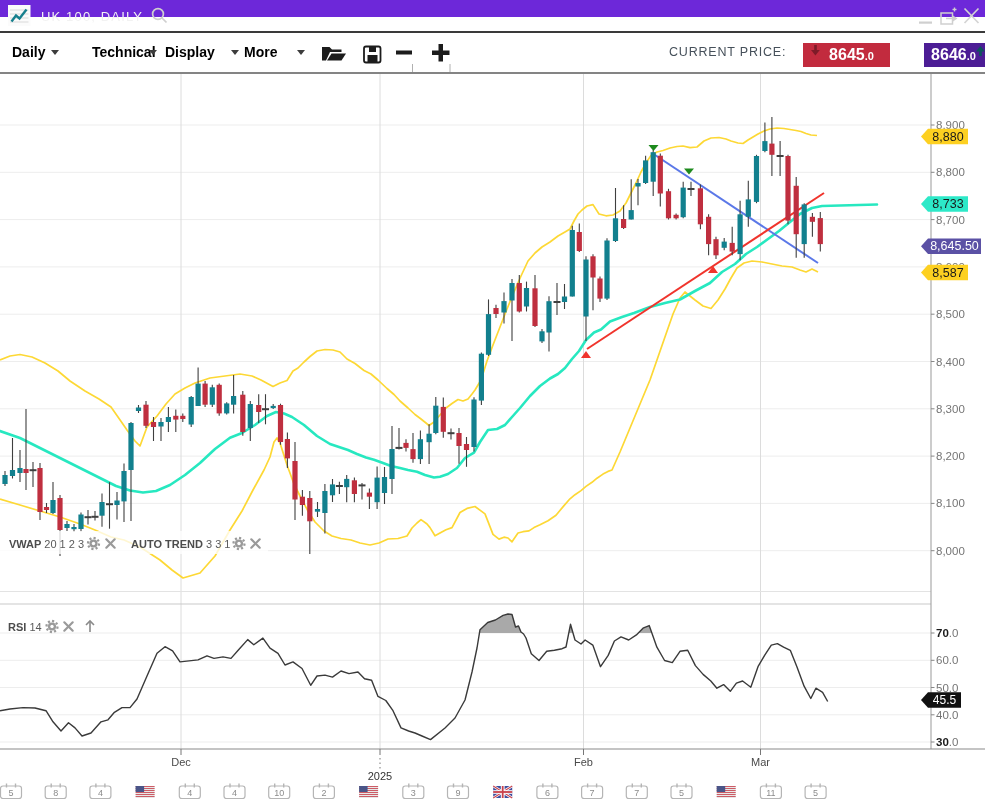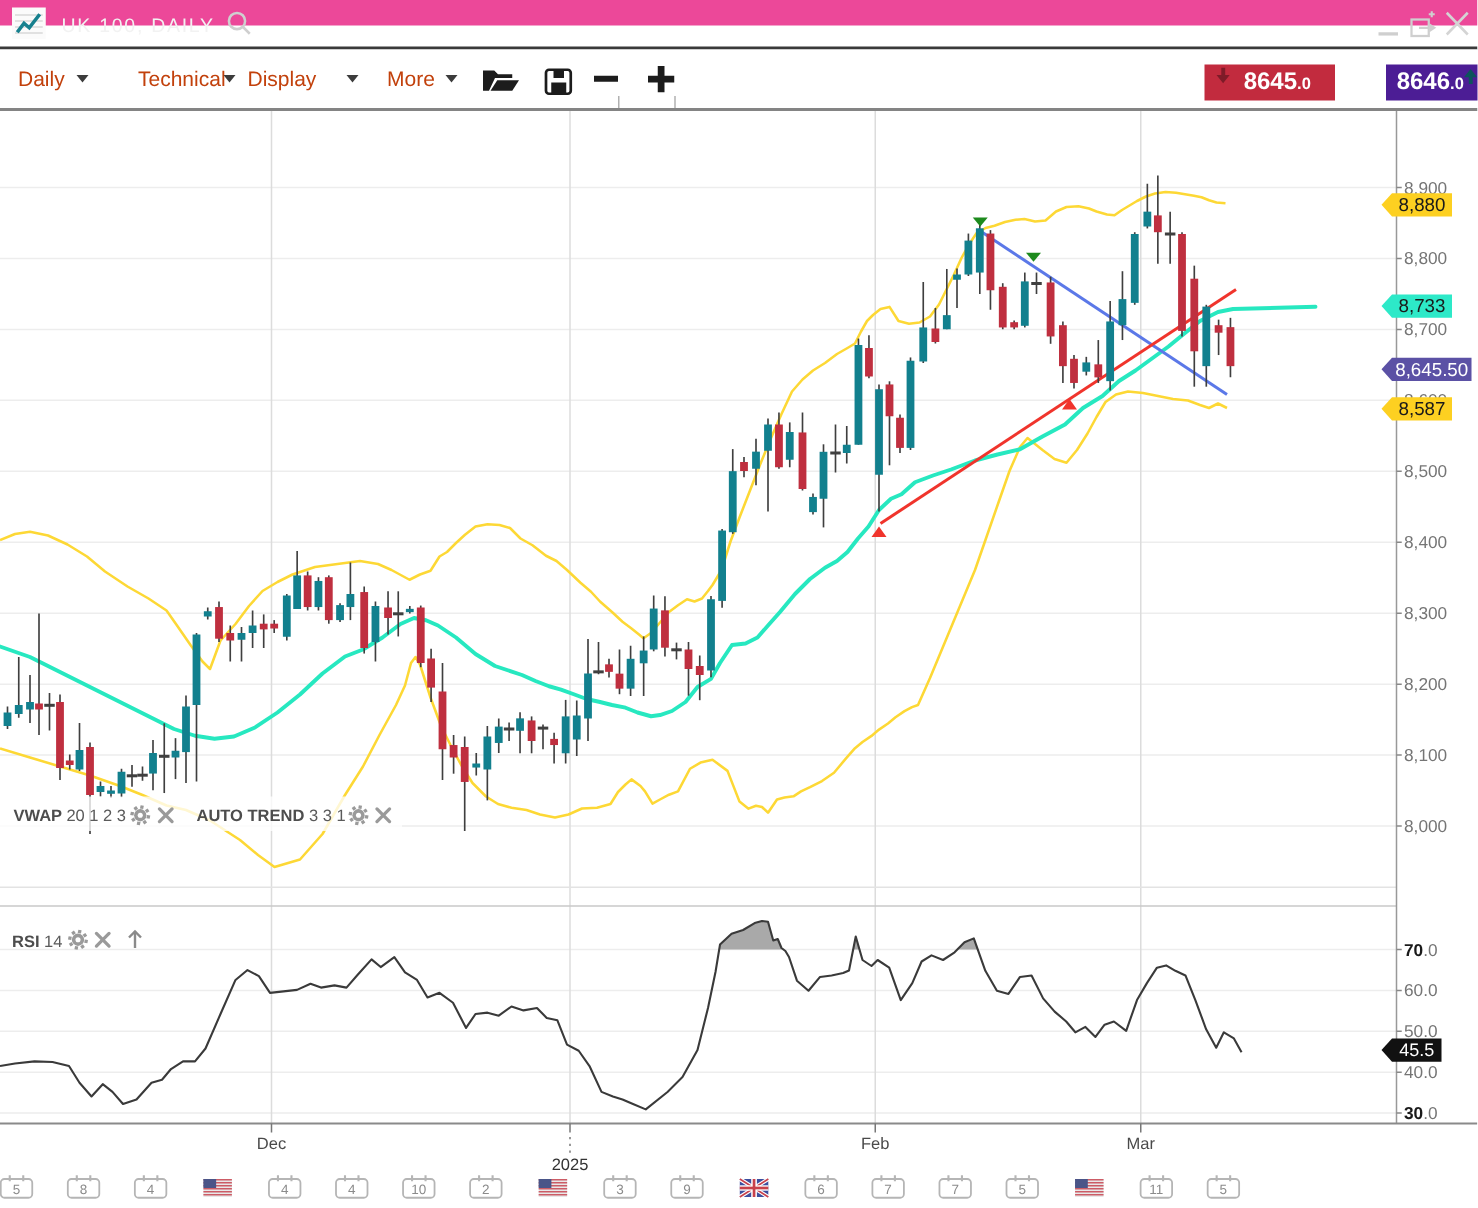--- a/index.html
+++ b/index.html
@@ -1,20 +1,20 @@
 <!DOCTYPE html>
 <html><head><meta charset="utf-8"><style>
 *{margin:0;padding:0;box-sizing:border-box;}
 html,body{width:985px;height:805px;overflow:hidden;background:#fff;
 font-family:"Liberation Sans",sans-serif;}
 #page{position:relative;width:985px;height:805px;}
-#titlebar{position:absolute;left:0;top:0;width:985px;height:17px;background:#ec4899;}
+#titlebar{position:absolute;left:0;top:0;width:985px;height:17px;background:#6d28d9;}
 #titlestrip{position:absolute;left:0;top:31px;width:985px;height:2px;background:#3a3a3a;}
 #toolbar{position:absolute;left:0;top:33px;width:985px;height:41px;background:#fff;border-bottom:2px solid #848484;}
-.menu{position:absolute;top:0;height:39px;line-height:39px;font-size:14px;font-weight:normal;color:#c2410c;}
+.menu{position:absolute;top:0;height:39px;line-height:39px;font-size:14px;font-weight:bold;color:#000000;}
 .caret{position:absolute;top:17px;width:0;height:0;border-left:4.5px solid transparent;border-right:4.5px solid transparent;border-top:5px solid #3c3c3c;}
 #cprice{position:absolute;left:669px;top:0;height:39px;line-height:39px;font-size:12.5px;color:#46505a;letter-spacing:0.8px;}
 .pbox{position:absolute;top:9.5px;height:24px;color:#fff;font-weight:bold;font-size:16px;text-align:center;line-height:24px;}
 #chart{position:absolute;left:0;top:0;}
 #title-text{position:absolute;left:41px;top:8.5px;font-size:13px;letter-spacing:1.15px;color:#f2f2f2;}
 </style></head>
 <body>
 <div id="page">
 <div id="titlebar">
  <svg width="985" height="31" style="position:absolute;left:0;top:0">
@@ -46,40 +46,41 @@
  <span id="title-text">UK 100, DAILY</span>
 </div>
 <div id="titlestrip"></div>
 <div id="toolbar">
  <span class="menu" style="left:12px">Daily</span>
       <span class="caret" style="left:51px"></span>
  <span class="menu" style="left:92px">Technical</span>
       <span class="caret" style="left:149px"></span>
  <span class="menu" style="left:165px">Display</span>
       <span class="caret" style="left:231px"></span>
- <span class="menu" style="left:258px">More</span>
+ <span class="menu" style="left:244px">More</span>
       <span class="caret" style="left:297px"></span>
  <svg width="985" height="39" style="position:absolute;left:0;top:0">
   <g fill="#1c1c1c">
    <path d="M322 27.5 L322 14 L329.5 14 L332 16.5 L341.5 16.5 L341.5 19 L330 19 L326 27.5 Z"></path>
    <path d="M331.5 20.5 L346 20.5 L341.5 27.5 L327 27.5 Z"></path>
   </g>
   <g fill="none" stroke="#1c1c1c" stroke-width="1.8">
    <rect x="364" y="13.5" width="16.5" height="16" rx="2"></rect>
   </g>
   <rect x="369" y="13.5" width="7" height="5.5" fill="#1c1c1c"></rect>
   <rect x="367.5" y="22" width="10" height="7.5" fill="#1c1c1c"></rect>
   <rect x="396" y="17.5" width="16" height="4" fill="#1c1c1c"></rect>
   <rect x="432" y="17.5" width="17.5" height="4.5" fill="#1c1c1c"></rect>
   <rect x="438.5" y="11" width="4.5" height="17.5" fill="#1c1c1c"></rect>
   <g stroke="#b0b0b0" stroke-width="1">
           <line x1="412.5" y1="31" x2="412.5" y2="39"></line>
           <line x1="450" y1="31" x2="450" y2="39"></line>
         </g>
  </svg>
+ <span id="cprice">CURRENT PRICE:</span>
  <div class="pbox" style="left:803px;width:87px;background:#c22b3e;">
    <svg width="12" height="12" style="position:absolute;left:7px;top:2px">
           <rect x="4.2" y="0" width="2.6" height="5" fill="#7e1b28"></rect>
           <polygon points="1,5 9.8,5 5.4,10.5" fill="#7e1b28"></polygon>
         </svg>
    <span style="margin-left:10px">8645<span style="font-size:11px">.0</span></span>
  </div>
  <div class="pbox" style="left:900px;width:67px;background:#4c1d95;margin-left:24px;">
    <span style="margin-right:8px">8646<span style="font-size:11px">.0</span></span>
    <svg width="12" height="12" style="position:absolute;right:4px;top:2px">

